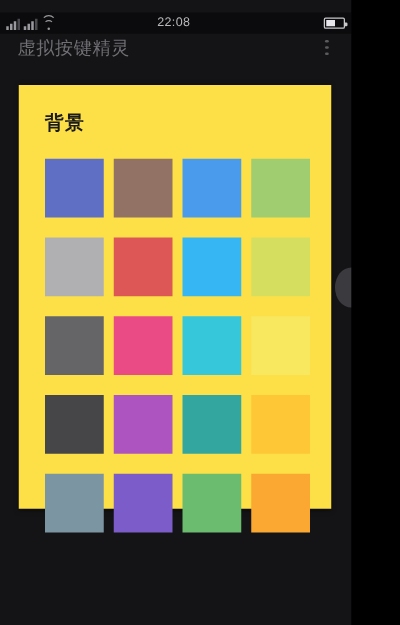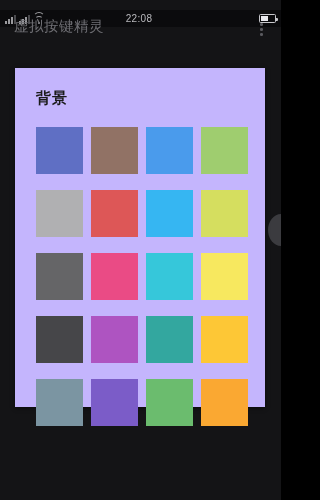--- a/index.html
+++ b/index.html
@@ -111,21 +111,21 @@
     background: #e8e8ec;
   }
 
   
   .app-bar {
     position: absolute;
     top: 17px; left: 0;
     width: 281px;
     height: 42px;
     display: flex;
-    align-items: flex-start;
+    align-items: center;
     box-sizing: border-box;
     padding: 0 14px;
   }
   .app-title {
     flex: 1;
     color: #6f6f74;
     font-size: 14.5px;
     letter-spacing: .5px;
   }
   .overflow-menu {
@@ -156,21 +156,21 @@
     cursor: pointer;
   }
 
   
   .dialog {
     position: absolute;
     left: 15px;
     top: 68px;
     width: 250px;
     height: 339px;
-    background: #c4b5fd;
+    background: #fde047;
     box-sizing: border-box;
     box-shadow: 0 1px 4px rgba(0,0,0,.55);
   }
   .dialog-title {
     color: #1a1a1a;
     font-size: 15px;
     font-weight: bold;
     padding: 21px 0 0 21px;
     letter-spacing: 1px;
   }

